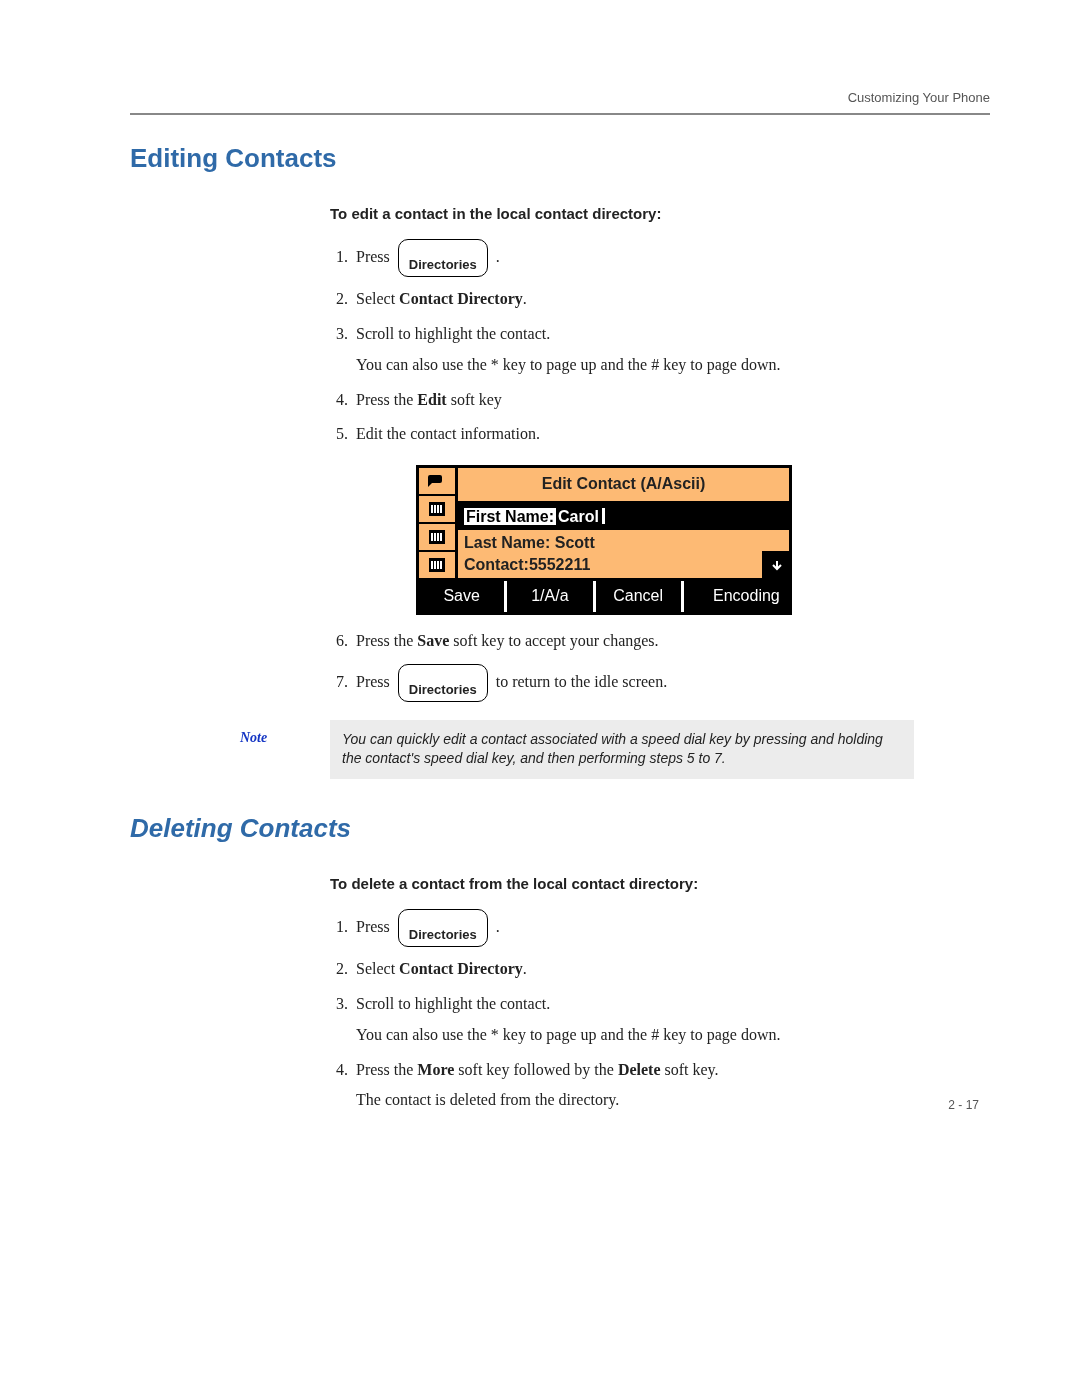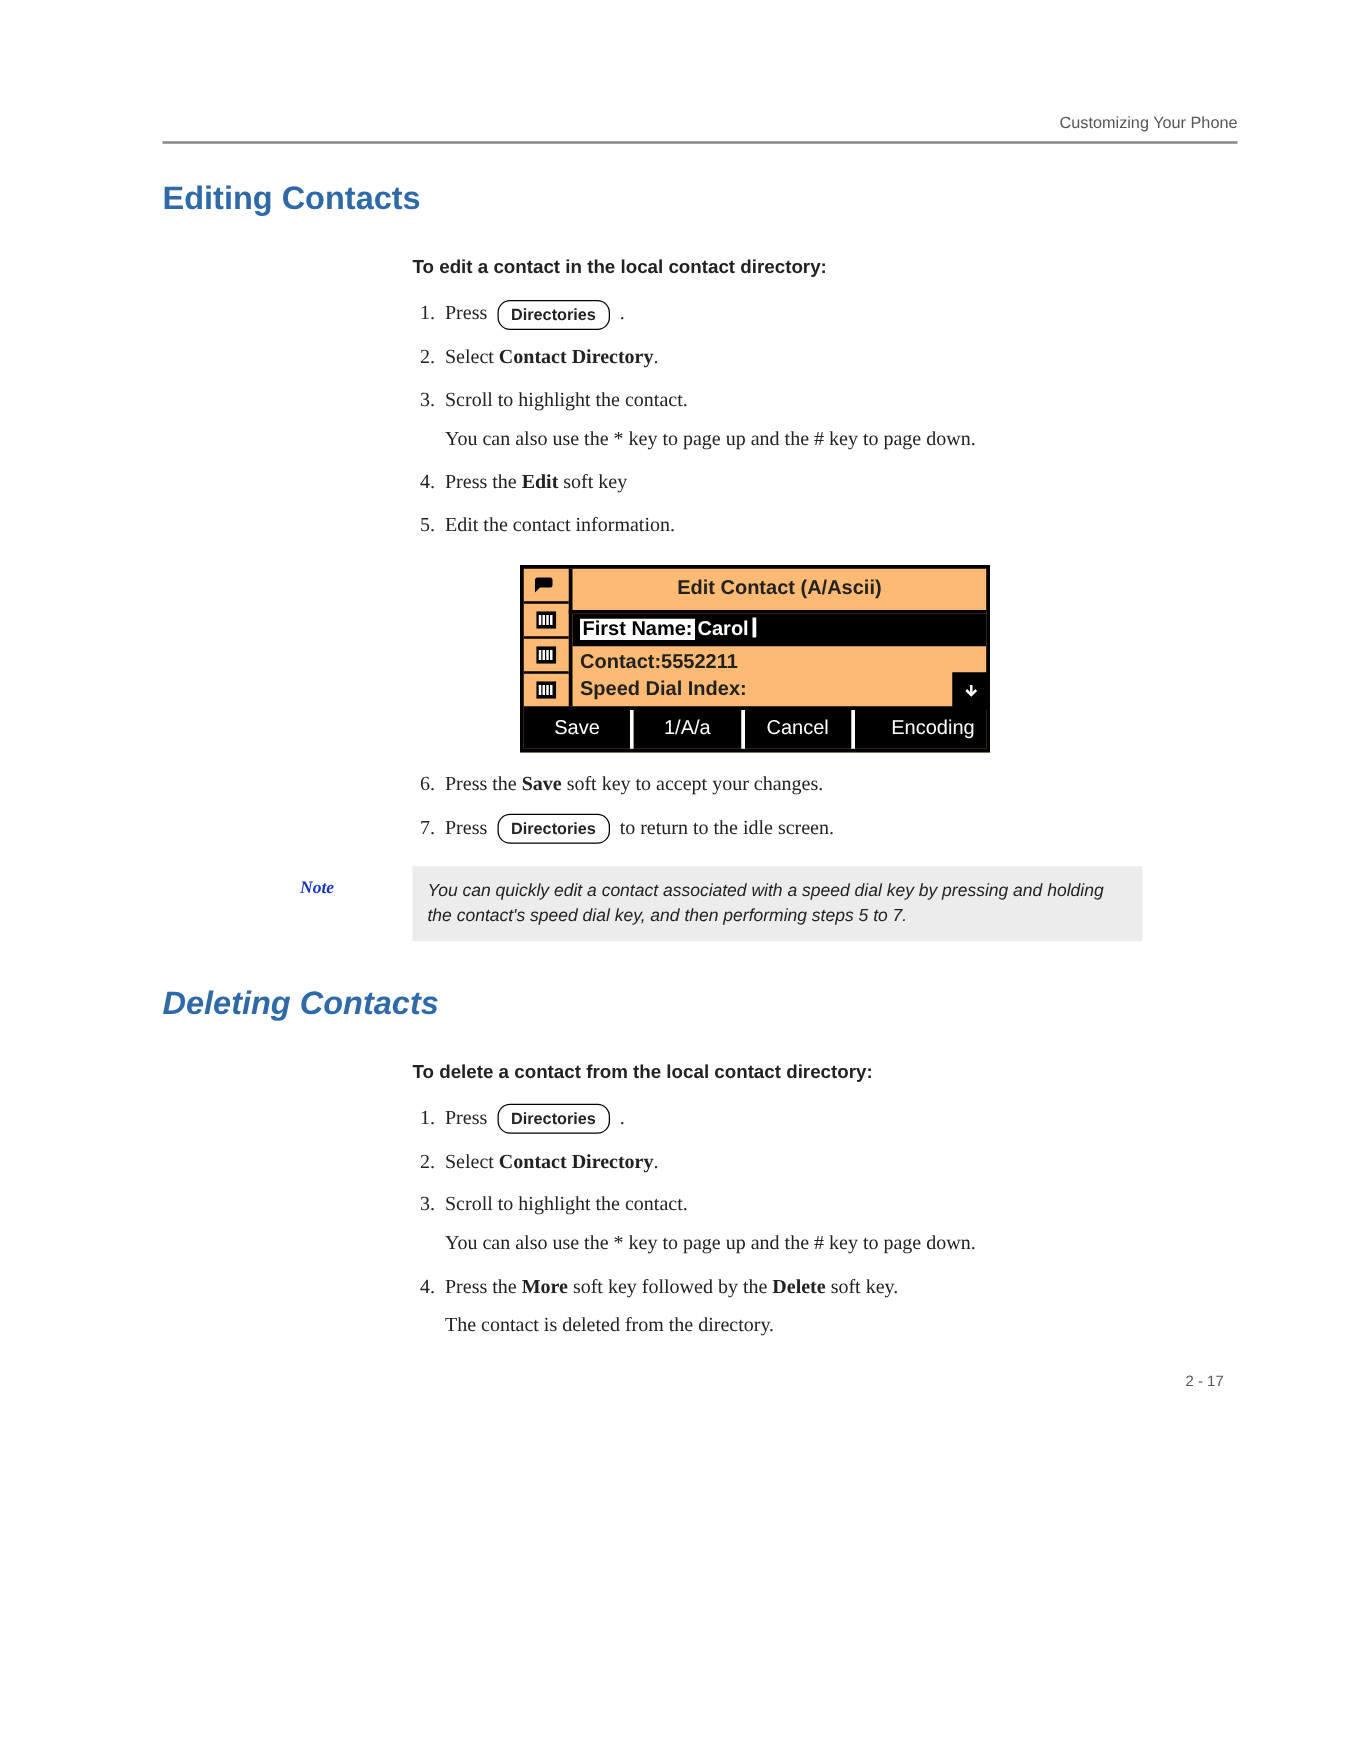--- a/index.html
+++ b/index.html
@@ -58,21 +58,21 @@
   }
   .continuation {
     margin: 6px 0 10px 0;
   }
   .hardkey {
     display: inline-block;
     font-family: Arial, Helvetica, sans-serif;
     font-weight: bold;
     font-size: 13px;
     line-height: 18px;
-    padding: 2px 10px 2px 10px;
+    padding: 16px 10px 2px 10px;
     border: 1.5px solid #000;
     border-radius: 10px;
     background: #fff;
     vertical-align: middle;
     margin: 0 4px;
   }
   b.term { font-weight: bold; }
   
   .lcd-wrap {
     margin: 18px 0 14px 60px;
@@ -259,24 +259,24 @@
                     </svg>
                 </div>
               </div>
               <div class="lcd-main">
                 <div class="lcd-title">Edit Contact (A/Ascii)</div>
                 <div class="lcd-body">
                   <div class="lcd-line" style="background:#000;color:#fff;margin:-6px -6px 2px -6px;padding:2px 6px;">
                     <span style="background:#fff;color:#000;padding:0 2px;">First Name:</span><span class="sel-field">Carol</span><span class="caret-bar"></span>
                   </div>
                   <div class="lcd-line">
-                    <span>Contact:</span><span>5552211</span>
+                    <span>Last Name:</span> <span>Scott</span>
                   </div>
                   <div class="lcd-line">
-                    <span>Speed Dial Index:</span>
+                    <span>Contact:</span><span>5552211</span>
                   </div>
                   <div class="scroll-down-box">
                     <svg width="14" height="14" viewBox="0 0 14 14">
                         <path d="M7 2 v7 M3 6 l4 4 l4 -4" stroke="#fff" stroke-width="2" fill="none"></path>
                       </svg>
                   </div>
                 </div>
               </div>
             </div>
             <div class="lcd-softkeys">

